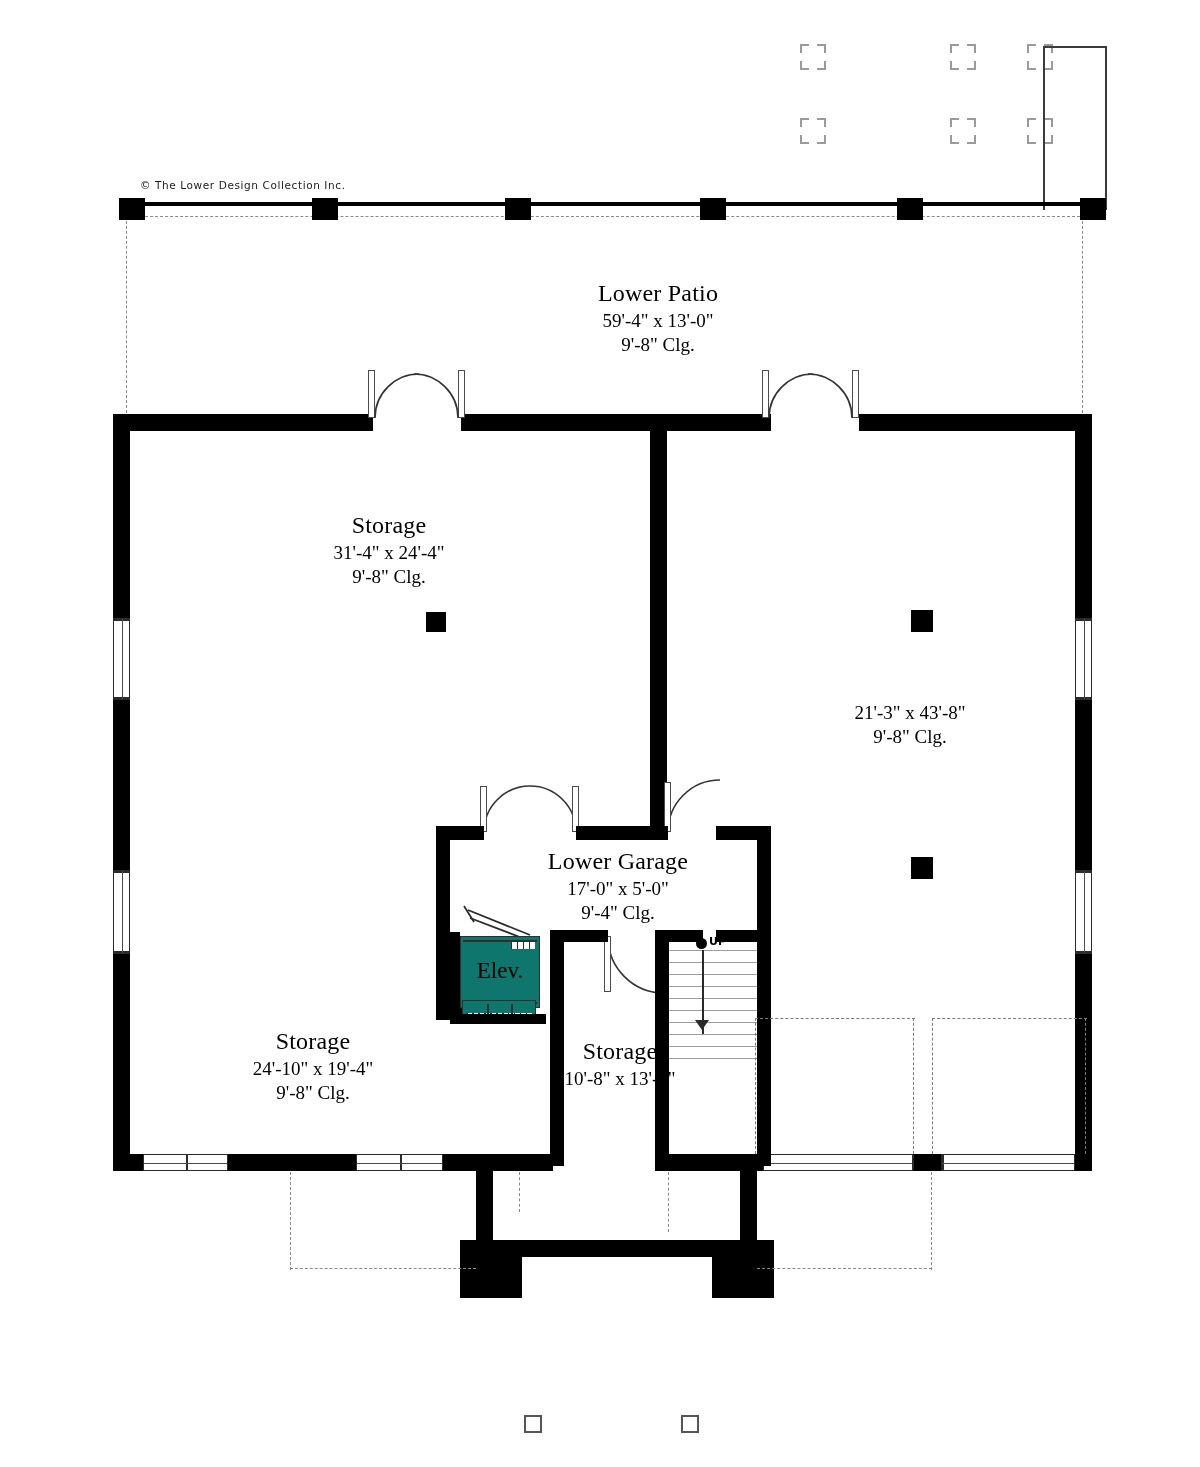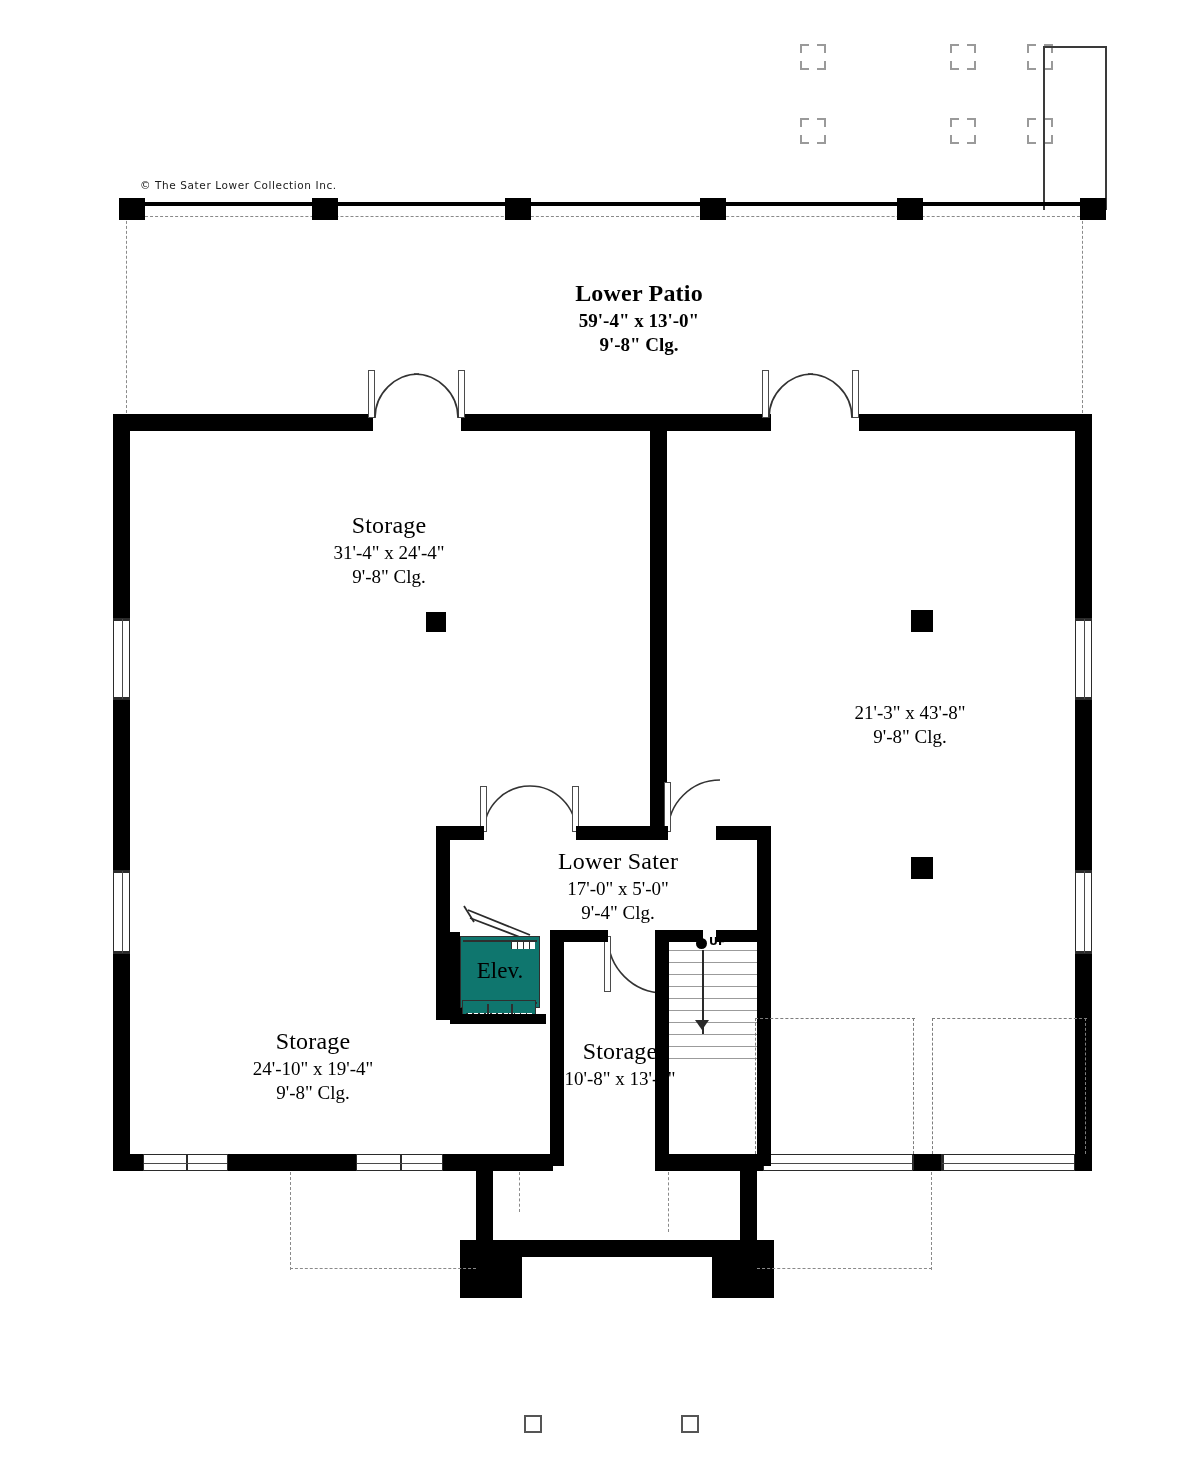--- a/index.html
+++ b/index.html
@@ -66,21 +66,21 @@
   .up-txt{position:absolute;font-family:"DejaVu Sans", sans-serif;font-size:11px;font-weight:700;color:#000;}
   .arrowhead{position:absolute;width:0;height:0;border-left:7px solid transparent;border-right:7px solid transparent;border-top:10px solid #2a2a2a;}
 
   .svgov{position:absolute;left:0;top:0;width:1200px;height:1467px;overflow:visible;pointer-events:none;}
 </style>
 </head>
 <body>
 
 <div id="plan">
 
-  <div class="copyright" style="left:140px;top:179px;">© The Sater Lower Collection Inc.</div>
+  <div class="copyright" style="left:140px;top:179px;">© The Lower Design Collection Inc.</div>
 
   <div class="bracket" style="left:800px;top:44px;">
     <i class="t1"></i>
       <i class="t2"></i>
       <i class="b1"></i>
       <i class="b2"></i>
       <i class="l1"></i>
       <i class="l2"></i>
       <i class="r1"></i>
       <i class="r2"></i>
@@ -145,21 +145,21 @@
   <div class="dashline vdash" style="left:126px;top:206px;width:0;height:212px;"></div>
   <div class="dashline vdash" style="left:1082px;top:206px;width:0;height:212px;"></div>
 
   <div class="pier" style="left:119px;top:198px;width:26px;height:22px;"></div>
   <div class="pier" style="left:312px;top:198px;width:26px;height:22px;"></div>
   <div class="pier" style="left:505px;top:198px;width:26px;height:22px;"></div>
   <div class="pier" style="left:700px;top:198px;width:26px;height:22px;"></div>
   <div class="pier" style="left:897px;top:198px;width:26px;height:22px;"></div>
   <div class="pier" style="left:1080px;top:198px;width:26px;height:22px;"></div>
 
-  <div class="rlabel" style="left:449px;top:278px;width:380px;font-weight:bold;">
+  <div class="rlabel" style="left:468px;top:278px;width:380px;">
     <div class="nm">Lower Patio</div>
     <div class="dim">59'-4" x 13'-0"</div>
     <div class="clg">9'-8" Clg.</div>
   </div>
 
   <div class="wall" style="left:113px;top:414px;width:260px;height:17px;"></div>
   <div class="wall" style="left:461px;top:414px;width:310px;height:17px;"></div>
   <div class="wall" style="left:859px;top:414px;width:233px;height:17px;"></div>
 
   <div class="wall" style="left:113px;top:414px;width:17px;height:204px;"></div>
@@ -322,21 +322,21 @@
     <div class="dim">31'-4" x 24'-4"</div>
     <div class="clg">9'-8" Clg.</div>
   </div>
 
   <div class="rlabel" style="left:760px;top:701px;width:300px;">
     <div class="dim">21'-3" x 43'-8"</div>
     <div class="clg">9'-8" Clg.</div>
   </div>
 
   <div class="rlabel" style="left:468px;top:846px;width:300px;">
-    <div class="nm">Lower Sater</div>
+    <div class="nm">Lower Garage</div>
     <div class="dim">17'-0" x 5'-0"</div>
     <div class="clg">9'-4" Clg.</div>
   </div>
 
   <div class="rlabel" style="left:168px;top:1026px;width:290px;">
     <div class="nm">Storage</div>
     <div class="dim">24'-10" x 19'-4"</div>
     <div class="clg">9'-8" Clg.</div>
   </div>
 

